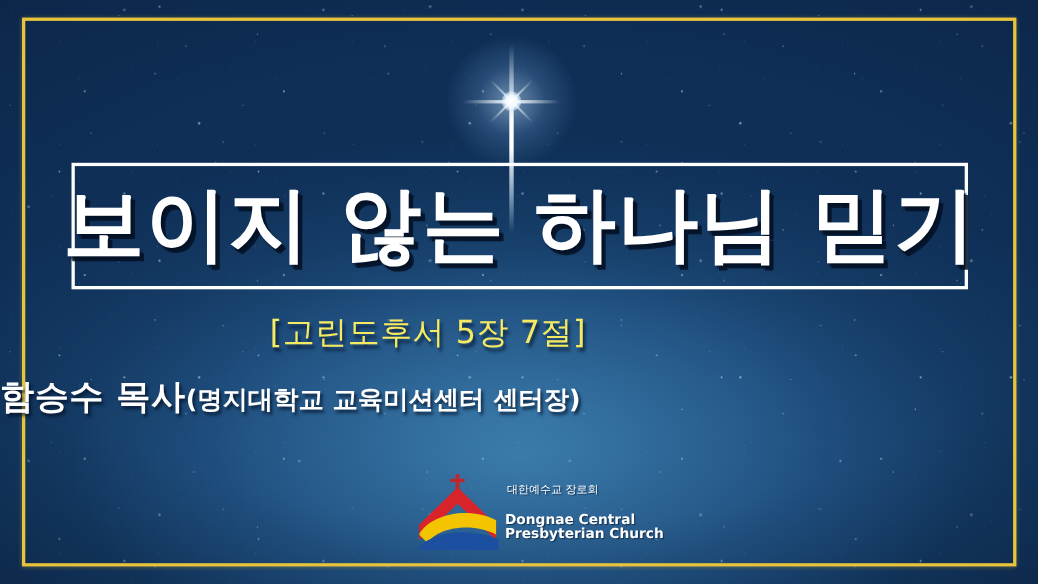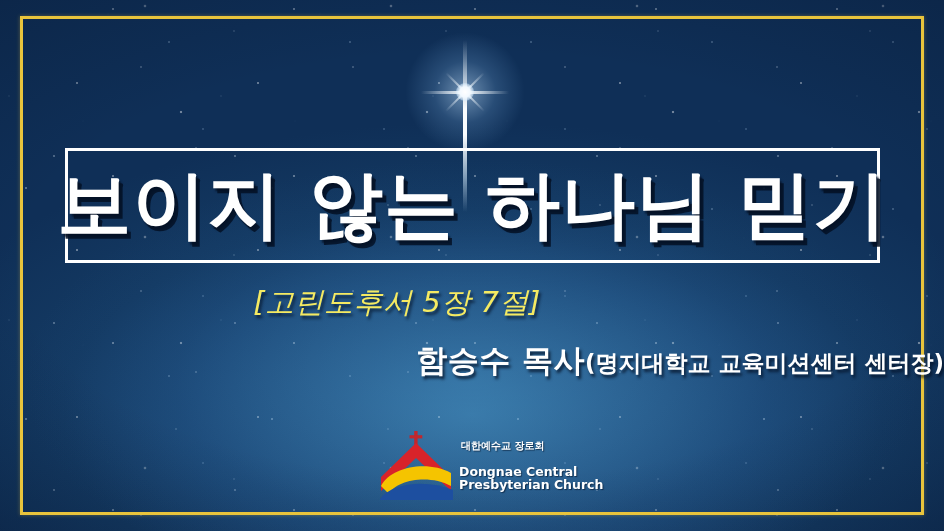--- a/index.html
+++ b/index.html
@@ -157,37 +157,36 @@
     white-space: nowrap;
     text-shadow:
       4px 5px 0 rgba(4,16,36,.85),
       2px 3px 2px rgba(4,16,36,.75);
     margin-top: -4px;
   }
 
   
   .verse {
     position: absolute;
-    left: 8px; top: 283px;
+    left: 0; top: 283px;
     width: 778px;
     text-align: center;
     font-size: 29px;
     font-weight: normal;
     color: #f5ea62;
     letter-spacing: .5px;
     text-shadow: 2px 3px 3px rgba(4,16,36,.75);
-    font-style: italic;
   }
 
   
   .speaker {
     position: absolute;
     left: 0; top: 340px;
     width: 944px;
-    text-align: right;
+    text-align: left;
     color: #ffffff;
     white-space: nowrap;
     text-shadow: 2px 3px 3px rgba(4,16,36,.8);
   }
   .speaker .name {
     font-size: 31px;
     font-weight: bold;
     letter-spacing: .5px;
   }
   .speaker .affil {
@@ -211,21 +210,21 @@
     flex: 0 0 84px;
   }
   .logo-mark svg { display: block; }
   .logo-words {
     position: relative;
     margin-left: 0px;
     padding-top: 2px;
   }
   .denomination {
     font-size: 10px;
-    font-weight: bold;
+    font-weight: normal;
     color: #ffffff;
     letter-spacing: 0px;
     line-height: 1;
     margin-bottom: 2px;
     margin-left: 2px;
     text-shadow: 1px 1px 1px rgba(4,16,36,.6);
   }
   .church-kr {
     font-size: 30px;
     font-weight: bold;

